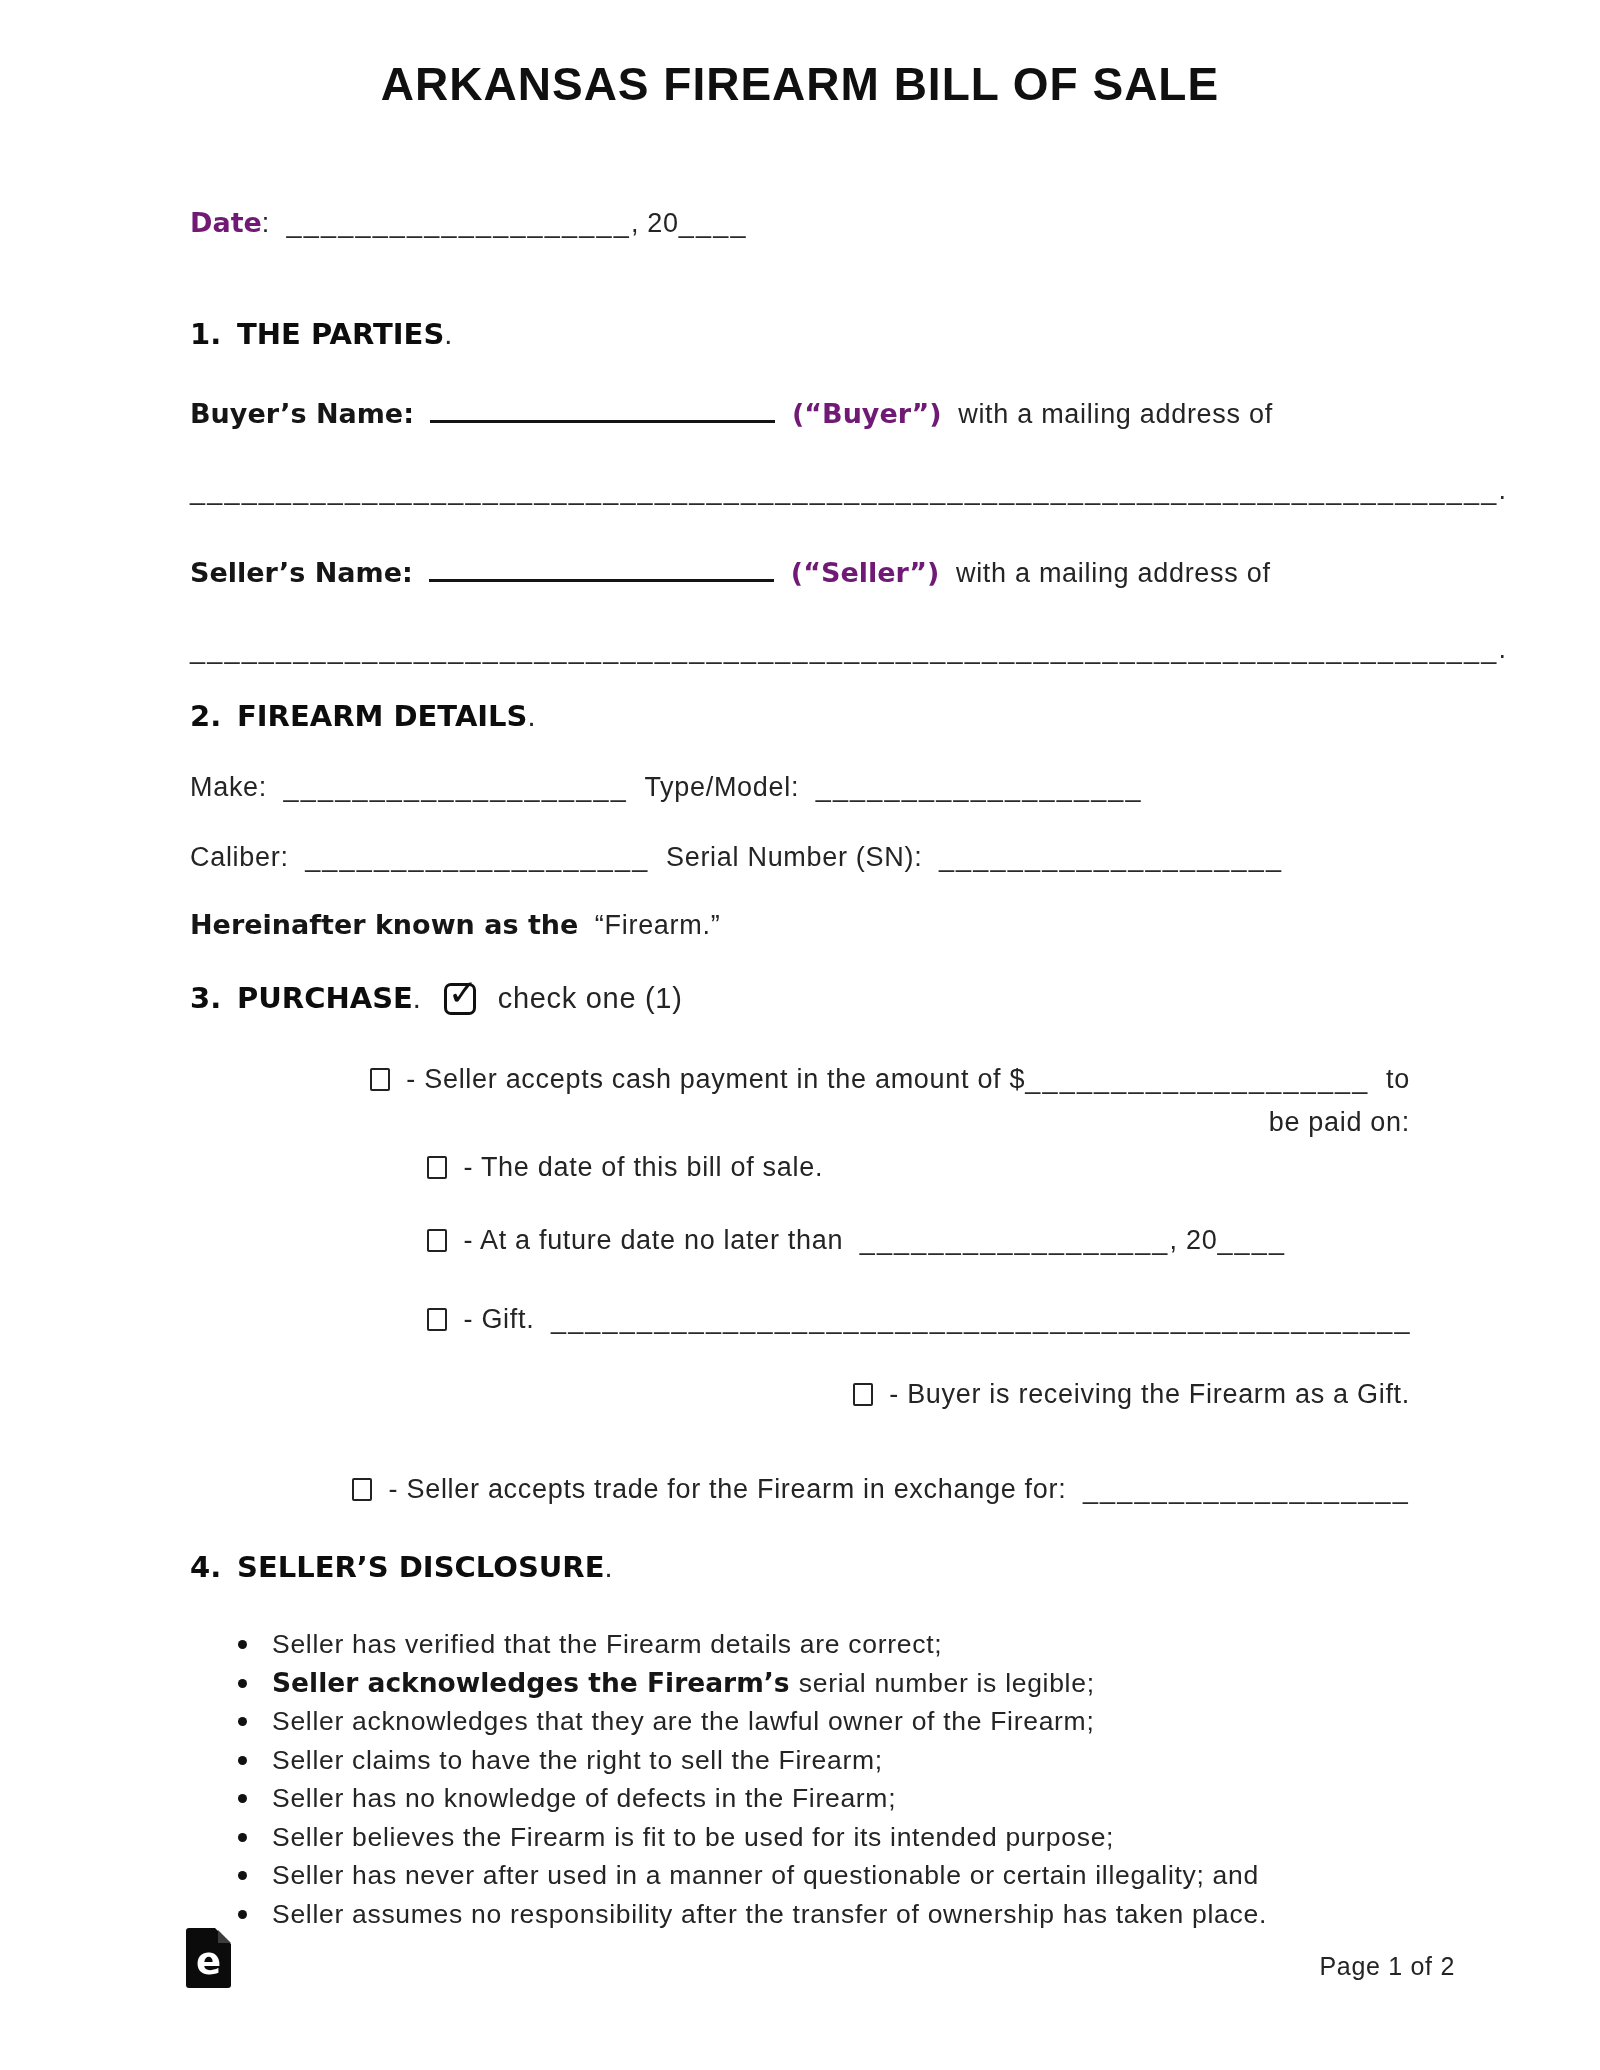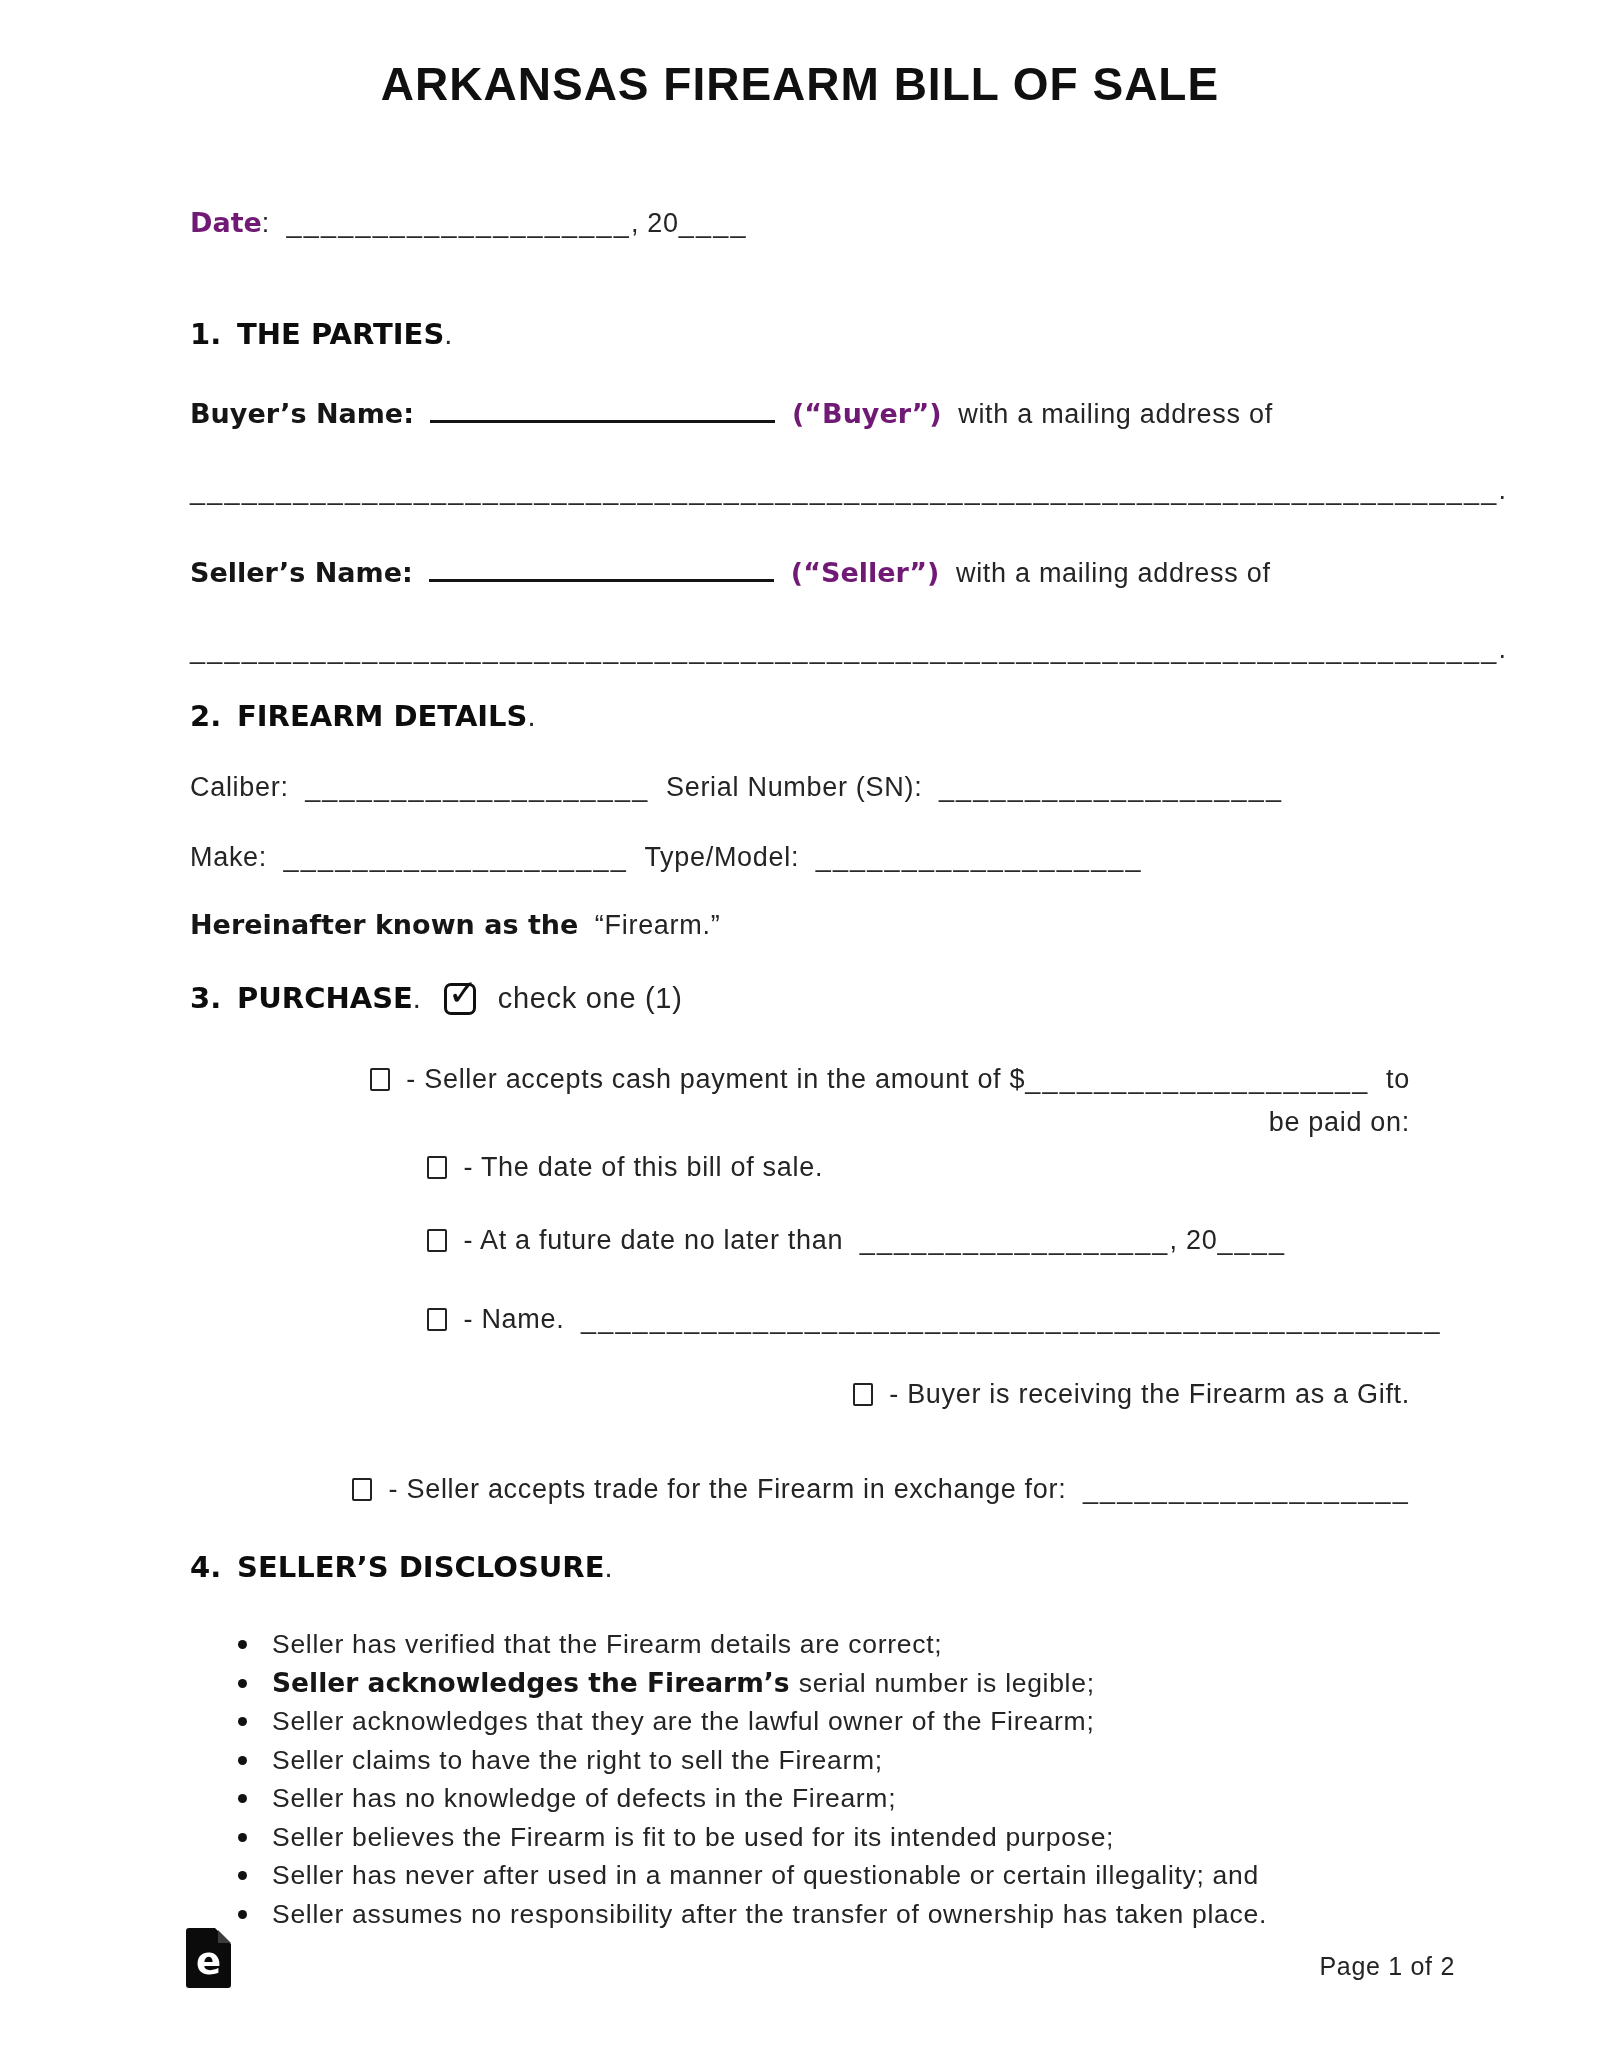--- a/index.html
+++ b/index.html
@@ -132,34 +132,34 @@
   </div>
 
   <div class="line mt-addr2">
     <span class="thin blank">____________________________________________________________________________.</span>
   </div>
 
   <div class="hline mt-h2">
     <span class="hb hnum">2.</span><span class="hb">FIREARM DETAILS</span><span class="thin">.</span>
   </div>
 
+  <div class="line mt-make">
+    <span class="thin">Make:</span>
+    <span class="thin blank ml">____________________</span>
+    <span class="thin ml">Type/Model:</span>
+    <span class="thin blank ml">___________________</span>
+  </div>
+
   <div class="line mt-cal">
     <span class="thin">Caliber:</span>
     <span class="thin blank ml">____________________</span>
     <span class="thin ml">Serial Number (SN):</span>
     <span class="thin blank ml">____________________</span>
   </div>
 
-  <div class="line mt-make">
-    <span class="thin">Make:</span>
-    <span class="thin blank ml">____________________</span>
-    <span class="thin ml">Type/Model:</span>
-    <span class="thin blank ml">___________________</span>
-  </div>
-
   <div class="line mt-here">
     <span class="reg">Hereinafter known as the</span>
     <span class="thin ml">“Firearm.”</span>
   </div>
 
   <div class="hline mt-h3">
     <span class="hb hnum">3.</span><span class="hb">PURCHASE</span><span class="thin">.</span>
     <span class="cb-checked ml2"><span class="mark">✓</span></span>
     <span class="thin ml2">check one (1)</span>
   </div>
@@ -178,21 +178,21 @@
   </div>
 
   <div class="opt ind2 mt-opt3">
     <span class="cb"></span>
     <span class="thin ml">- At a future date no later than</span>
     <span class="thin blank ml">__________________</span><span class="thin">, 20</span><span class="thin blank">____</span>
   </div>
 
   <div class="opt ind2 mt-opt4">
     <span class="cb"></span>
-    <span class="thin ml">- Name.</span>
+    <span class="thin ml">- Gift.</span>
     <span class="thin blank ml">__________________________________________________</span>
   </div>
 
   <div class="opt ind1 mt-opt5">
     <span class="cb"></span>
     <span class="thin ml">- Buyer is receiving the Firearm as a Gift.</span>
   </div>
 
   <div class="opt ind1 mt-opt6">
     <span class="cb"></span>

